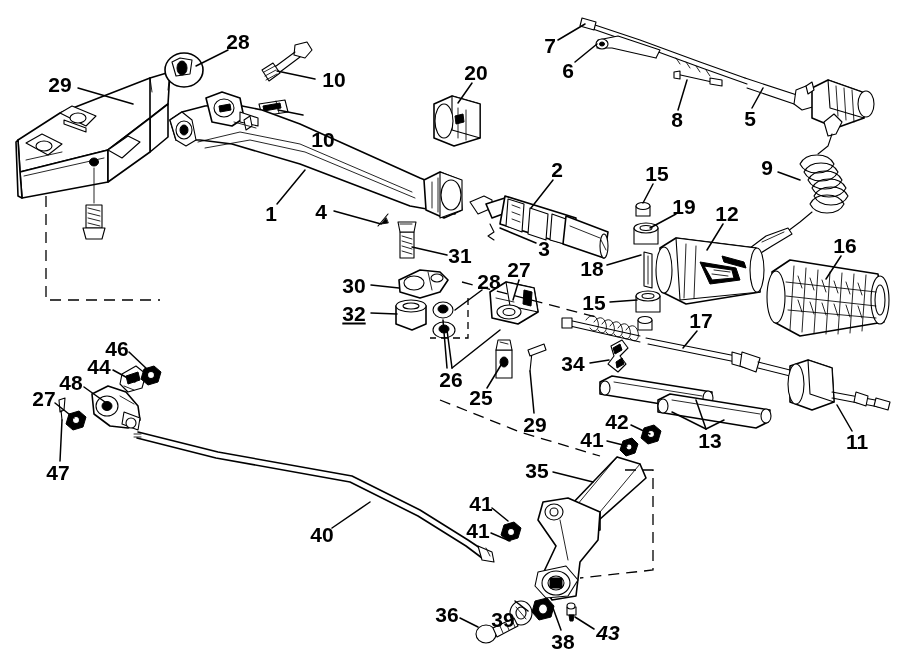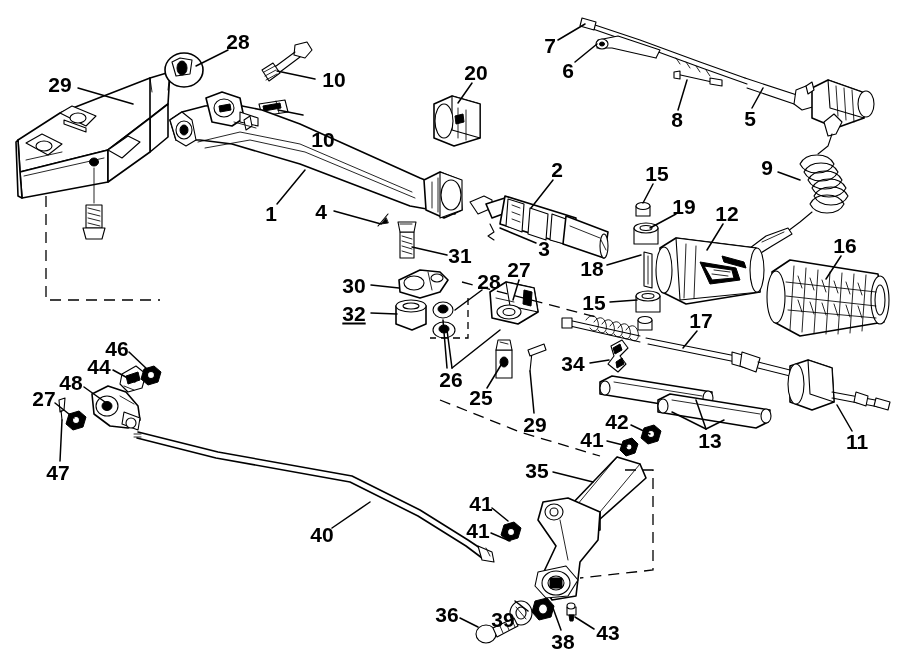--- a/index.html
+++ b/index.html
@@ -502,16 +502,16 @@
       <div class="lbl" style="left: 117px; top: 348px; text-align: right;">46</div>
       <div class="lbl" style="left: 99px; top: 366px;">44</div>
       <div class="lbl" style="left: 71px; top: 382px;">48</div>
       <div class="lbl" style="left: 44px; top: 398px;">27</div>
       <div class="lbl" style="left: 58px; top: 472px;">47</div>
       <div class="lbl" style="left: 322px; top: 534px;">40</div>
       <div class="lbl" style="left: 481px; top: 503px;">41</div>
       <div class="lbl" style="left: 503px; top: 597px; margin-top: 22px;">39</div>
       <div class="lbl" style="left: 447px; top: 614px;">36</div>
       <div class="lbl" style="left: 563px; top: 641px;">38</div>
-      <div class="lbl" style="left: 608px; top: 632px;">43</div>
+      <div class="lbl" style="left: 608px; top: 632px; font-style: italic;">43</div>
     </div>
 
 </div>
 
 </body></html>

